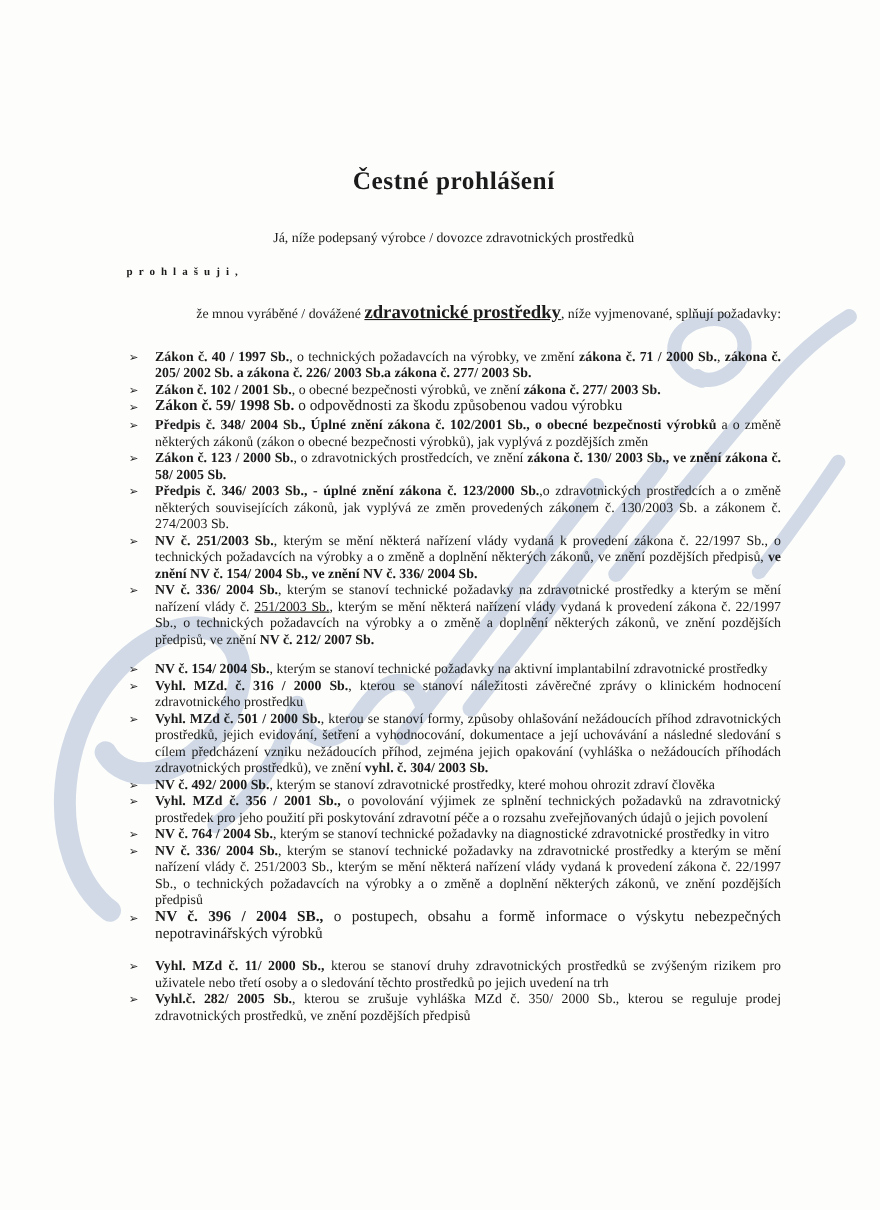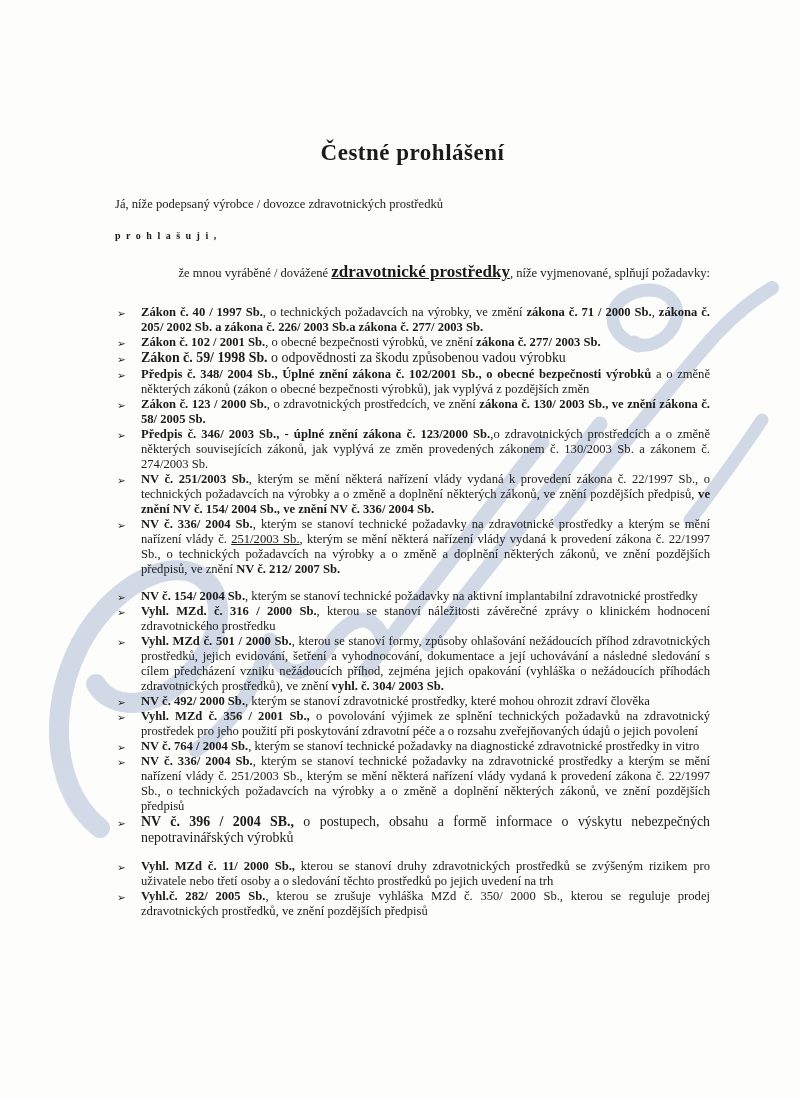--- a/index.html
+++ b/index.html
@@ -8,25 +8,25 @@
     background:#fdfdfc;
     font-family:"Liberation Serif","DejaVu Serif",serif;
     color:#1b1b1b;
     -webkit-font-smoothing:antialiased;
   }
   .sheet{position:absolute;inset:0;background:#fdfdfc;}
   .watermark{position:absolute;left:0;top:0;z-index:0;pointer-events:none;}
   .content{position:absolute;left:115px;top:140px;width:595px;z-index:1;}
 
   .title{
-    margin:0;text-align:center;
+    margin:12px;text-align:center;
     font-size:23px;font-weight:bold;letter-spacing:.5px;
   }
   .intro{
-    margin:31px 0 0 0;text-align:left;
+    margin:31px 0 0 0;text-align:center;
     font-size:12.6px;
   }
   .declare{
     margin:18px 0 0 0;text-align:left;
     font-size:10px;font-weight:bold;letter-spacing:1.5px;
   }
   .lead{
     margin:21px 0 0 -8px;
     font-size:12.6px;white-space:nowrap;text-align:right;
   }

